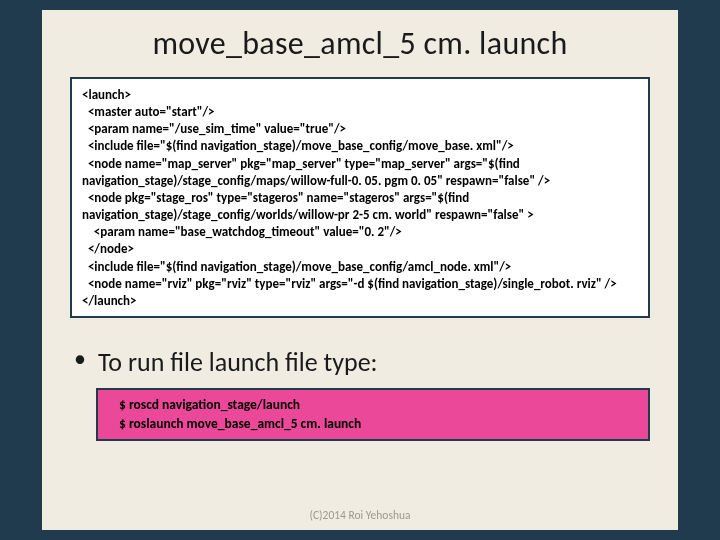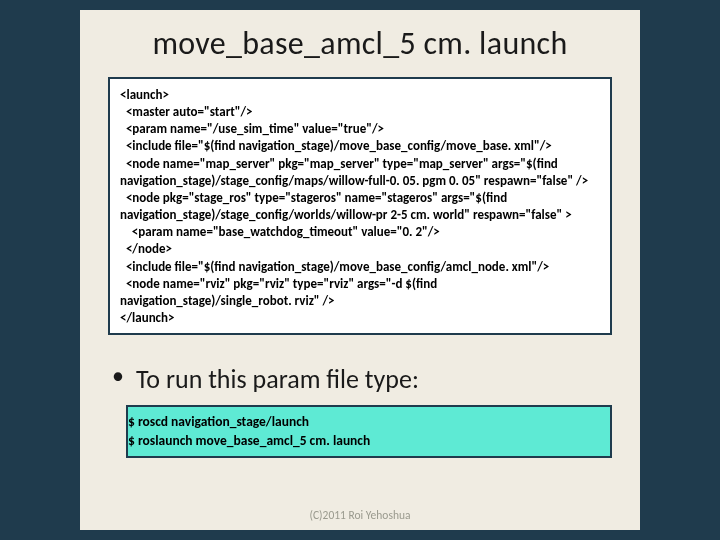--- a/index.html
+++ b/index.html
@@ -6,21 +6,21 @@
     body {
       width: 720px;
       height: 540px;
       background: #1f3b4d;
       font-family: Calibri, Arial, sans-serif;
       display: flex;
       align-items: center;
       justify-content: center;
     }
     .slide {
-      width: 560px;
+      width: 636px;
       height: 520px;
       background: #f0ece2;
       padding: 14px 28px 16px 28px;
       position: relative;
     }
     .title {
       text-align: center;
       font-size: 32px;
       font-weight: 400;
       color: #1a1a1a;
@@ -51,29 +51,29 @@
       line-height: 1.1;
       color: #1a1a1a;
       margin-right: 12px;
     }
     .bullet-text {
       font-size: 26px;
       color: #1a1a1a;
     }
     .codebox2 {
       border: 2.5px solid #1f3b4d;
-      background: #5eead4;
-      padding: 6px 0;
+      background: #ec4899;
+      padding: 6px 21px;
       font-family: Calibri, Arial, sans-serif;
       font-size: 13.5px;
       line-height: 1.38;
       color: #000;
       font-weight: 600;
       white-space: pre-wrap;
-      margin-left: 18px;
+      margin-left: 26px;
     }
     .footer {
       position: absolute;
       bottom: 8px;
       left: 0;
       right: 0;
       text-align: center;
       font-size: 11.5px;
       color: #9a9a8e;
     }
@@ -91,20 +91,20 @@
   &lt;node name="map_server" pkg="map_server" type="map_server" args="$(find navigation_stage)/stage_config/maps/willow-full-0. 05. pgm 0. 05" respawn="false" /&gt;
   &lt;node pkg="stage_ros" type="stageros" name="stageros" args="$(find navigation_stage)/stage_config/worlds/willow-pr 2-5 cm. world" respawn="false" &gt;
     &lt;param name="base_watchdog_timeout" value="0. 2"/&gt;
   &lt;/node&gt;
   &lt;include file="$(find navigation_stage)/move_base_config/amcl_node. xml"/&gt;
   &lt;node name="rviz" pkg="rviz" type="rviz" args="-d $(find navigation_stage)/single_robot. rviz" /&gt;
 &lt;/launch&gt;</div>
 
   <div class="bullet-row">
     <span class="bullet">•</span>
-    <span class="bullet-text">To run this param file type:</span>
+    <span class="bullet-text">To run file launch file type:</span>
   </div>
 
   <div class="codebox2">$ roscd navigation_stage/launch
 $ roslaunch move_base_amcl_5 cm. launch</div>
 
-  <div class="footer">(C)2011 Roi Yehoshua</div>
+  <div class="footer">(C)2014 Roi Yehoshua</div>
 </div>
 
 </body></html>

